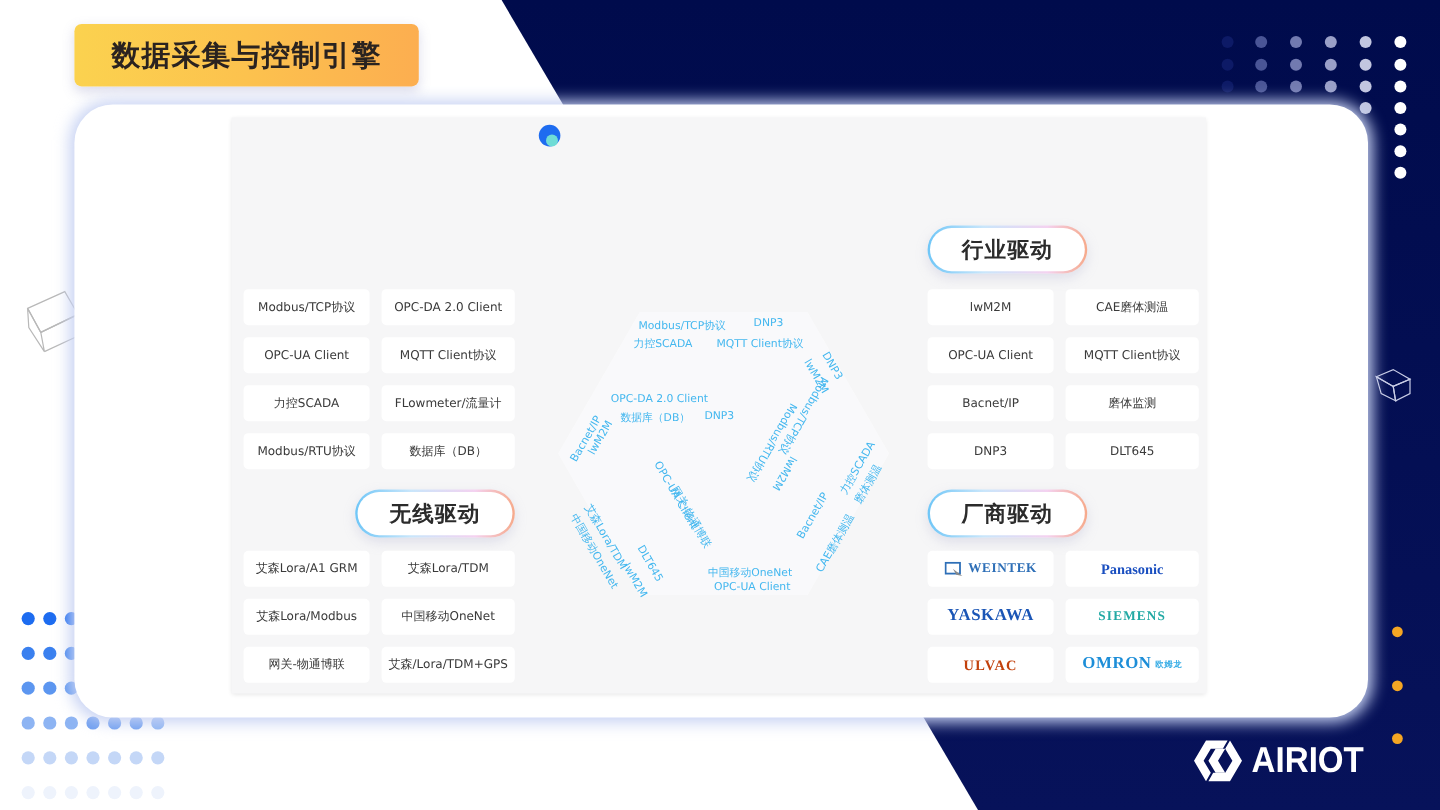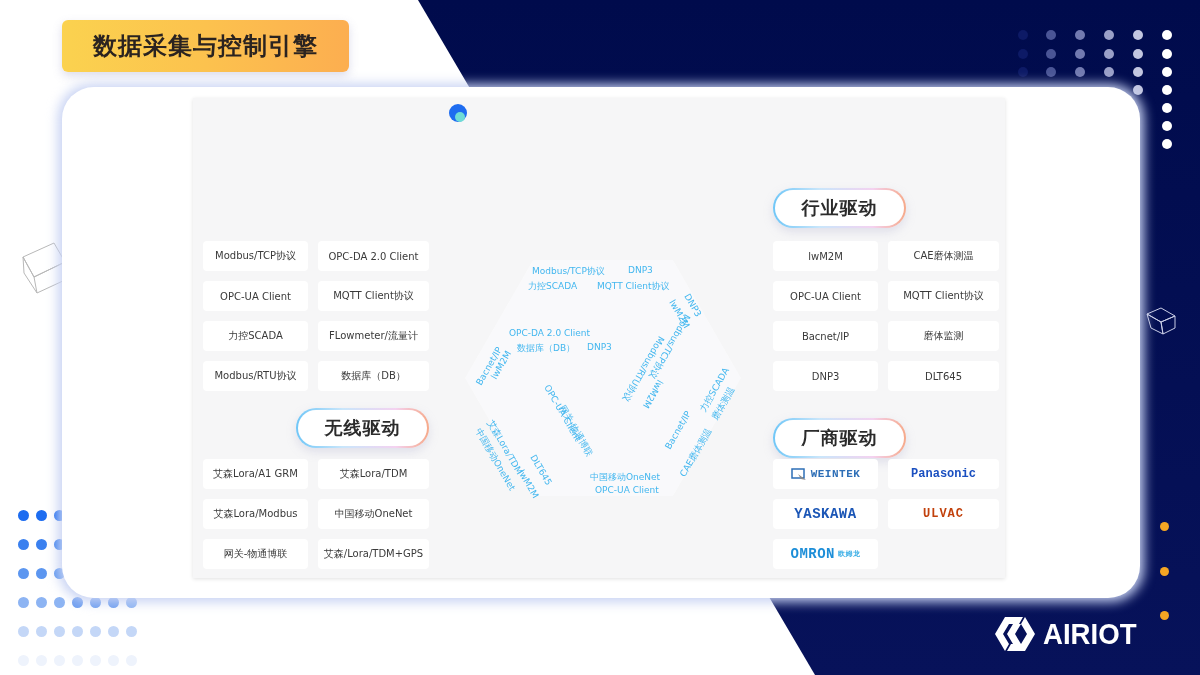--- a/index.html
+++ b/index.html
@@ -53,21 +53,21 @@
     font-size: 18px; font-weight: bold; color: #2b2b2b; letter-spacing: 1px;
   }
 
   .grid { position: absolute; display: grid; grid-template-columns: 105px 111px; column-gap: 10px; row-gap: 10px; }
   .chip {
     height: 30px; background: #ffffff; border-radius: 4px;
     display: flex; align-items: center; justify-content: center;
     font-size: 10px; color: #3a3a3a; white-space: nowrap;
   }
 
-  .logo-chip { font-family: Liberation Mono, monospace; font-weight: bold; }
+  .logo-chip { font-family: Liberation Serif, serif; font-weight: bold; }
   .logo-weintek { color: #2e6fb7; font-size: 11px; letter-spacing: 0.5px; }
   .logo-panasonic { color: #1a4fc0; font-size: 12px; }
   .logo-yaskawa { color: #1b56b6; font-size: 14px; letter-spacing: 0.5px; }
   .logo-siemens { color: #22a9a4; font-size: 11px; letter-spacing: 1px; }
   .logo-ulvac { color: #c2410c; font-size: 12px; letter-spacing: 1px; }
   .logo-omron { color: #1d8ed8; font-size: 14px; letter-spacing: 0.5px; }
   .logo-omron small { font-size: 7px; margin-left: 3px; color: #3aaee6; }
 
   .hex { position: absolute; left: 262px; top: 150px; width: 300px; height: 260px; }
   .ht { position: absolute; font-size: 9px; color: #43b7ef; white-space: nowrap; transform-origin: 0 0; }
@@ -216,33 +216,34 @@
     <div class="chip">lwM2M</div>
     <div class="chip">CAE磨体测温</div>
     <div class="chip">OPC-UA Client</div>
     <div class="chip">MQTT Client协议</div>
     <div class="chip">Bacnet/IP</div>
     <div class="chip">磨体监测</div>
     <div class="chip">DNP3</div>
     <div class="chip">DLT645</div>
   </div>
 
-  <div class="pill" style="left:580px;top:320px;">
+  <div class="pill" style="left:580px;top:310px;">
     <div class="pill-inner">厂商驱动</div>
   </div>
   <div class="grid" style="left:580px;top:361px;">
     <div class="chip logo-chip logo-weintek">
       <svg width="16" height="13" viewBox="0 0 16 13" style="margin-right:4px">
         <rect x="1" y="1" width="12" height="9" fill="none" stroke="#2e6fb7" stroke-width="1.5"></rect>
         <path d="M7 6 L15 12 L10 11 Z" fill="#8a8a8a"></path>
       </svg>
       <span>WEINTEK</span>
     </div>
     <div class="chip logo-chip logo-panasonic">Panasonic</div>
     <div class="chip logo-chip logo-yaskawa">YASKAWA</div>
+    <div class="chip logo-chip logo-siemens">SIEMENS</div>
     <div class="chip logo-chip logo-ulvac">ULVAC</div>
     <div class="chip logo-chip logo-omron">
       <span>OMRON</span>
       <small>欧姆龙</small>
     </div>
   </div>
 
   <div class="hex">
     <svg width="300" height="260" viewBox="0 0 300 260" style="position:absolute;left:0;top:0;">
       <polygon points="78,12 218,12 286,130 218,248 78,248 10,130" fill="#fbfbfc" opacity="0.7"></polygon>

